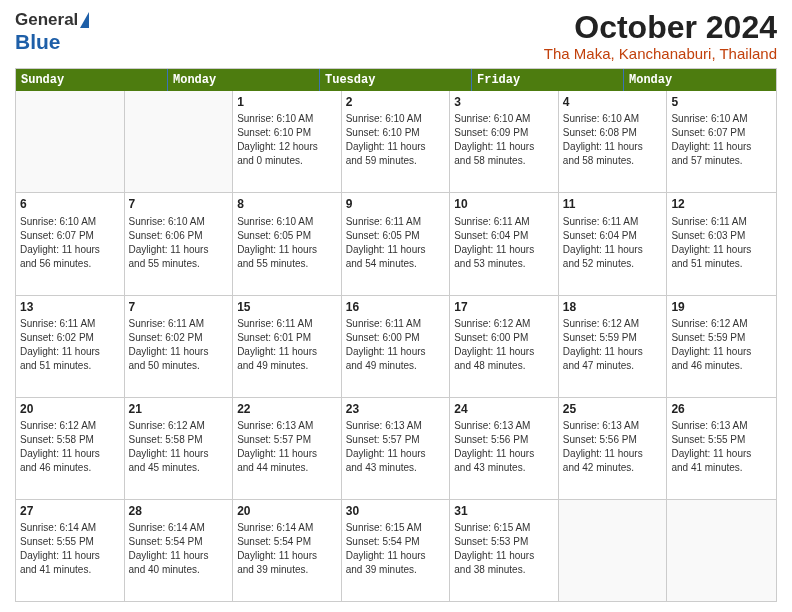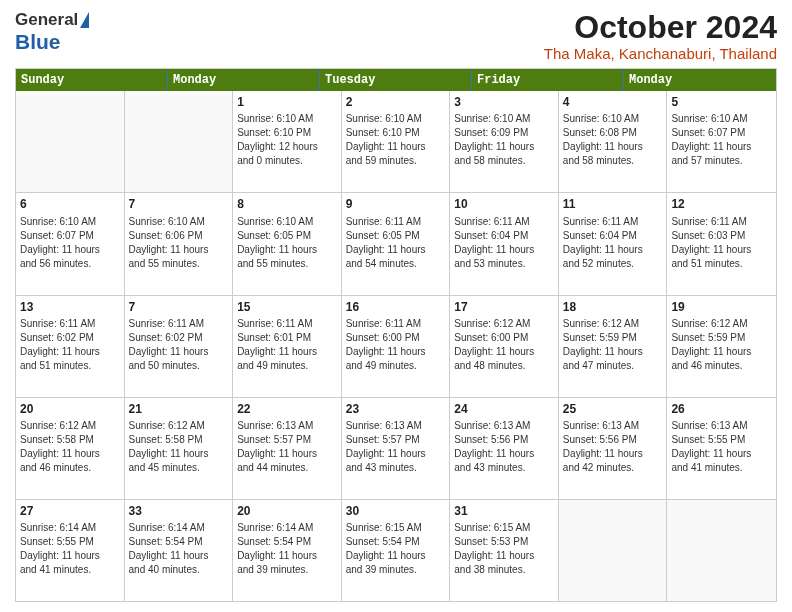--- a/index.html
+++ b/index.html
@@ -331,21 +331,21 @@
         </div>
         <div class="cal-row">
           <div class="cal-cell">
             <span class="day-num">27</span>
             <div class="day-info" style="white-space: pre-line;">Sunrise: 6:14 AM
 Sunset: 5:55 PM
 Daylight: 11 hours
 and 41 minutes.</div>
           </div>
           <div class="cal-cell">
-            <span class="day-num">33</span>
+            <span class="day-num">28</span>
             <div class="day-info" style="white-space: pre-line;">Sunrise: 6:14 AM
 Sunset: 5:54 PM
 Daylight: 11 hours
 and 40 minutes.</div>
           </div>
           <div class="cal-cell">
             <span class="day-num">20</span>
             <div class="day-info" style="white-space: pre-line;">Sunrise: 6:14 AM
 Sunset: 5:54 PM
 Daylight: 11 hours

